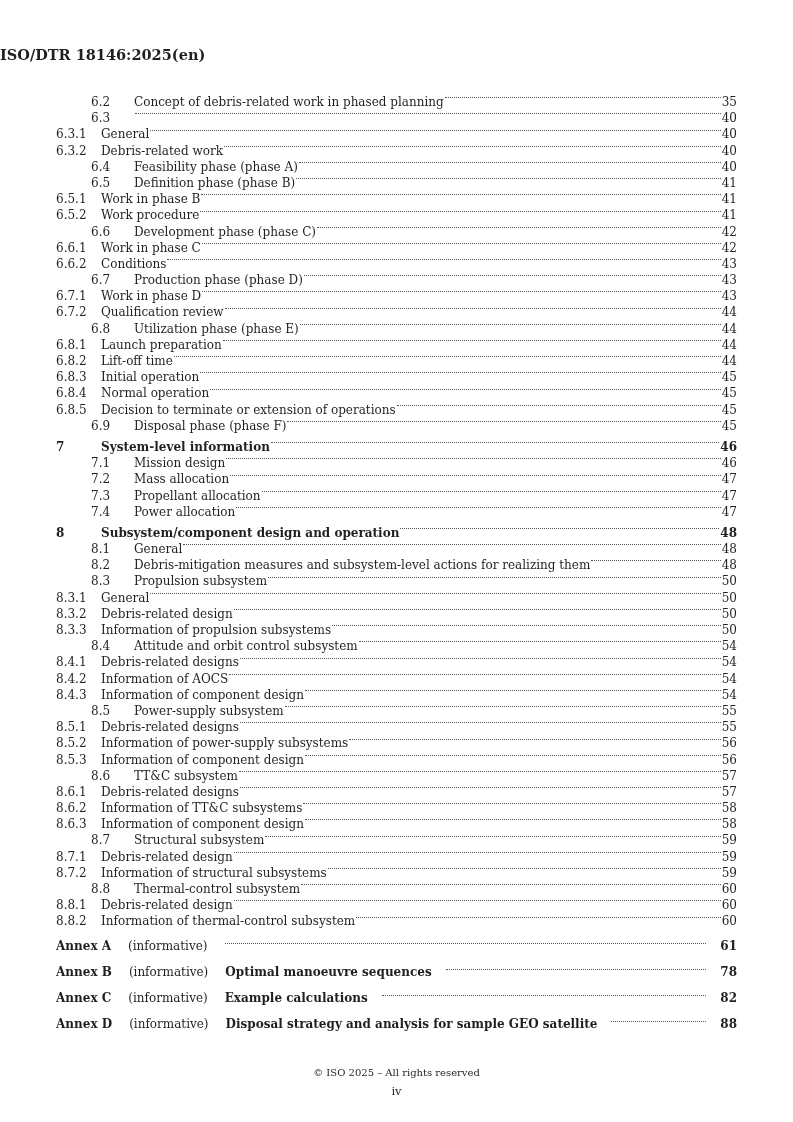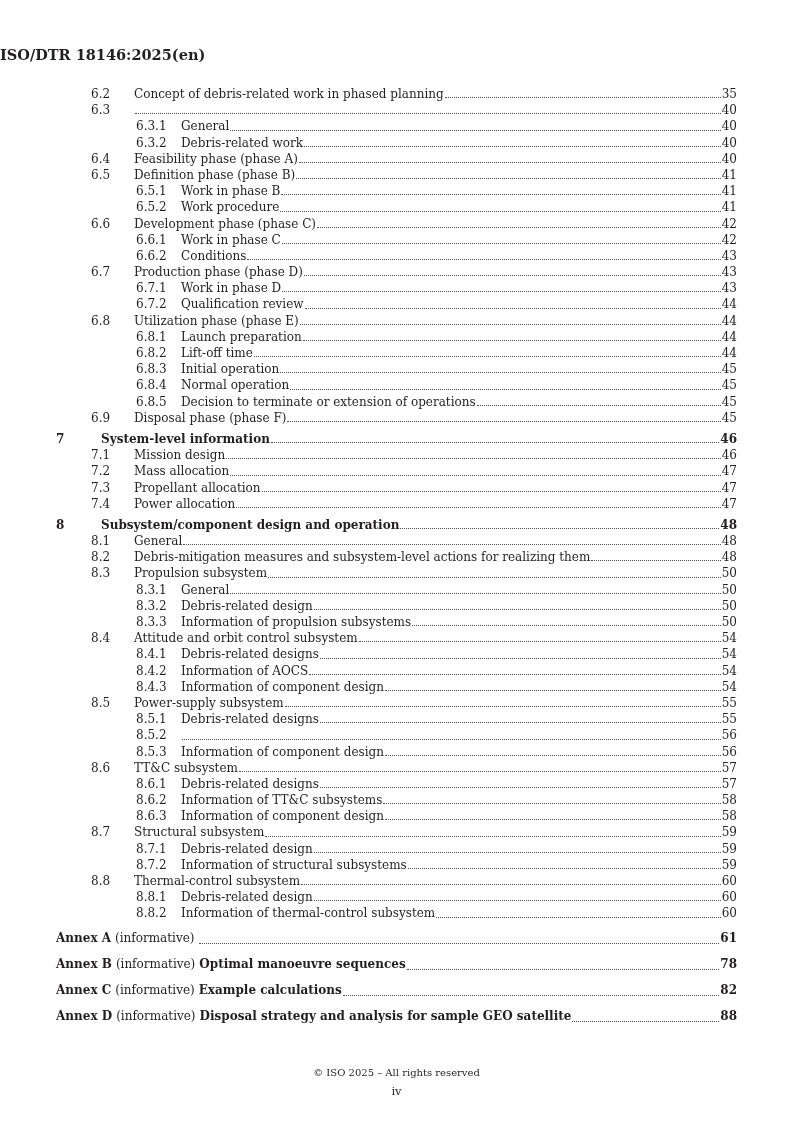--- a/index.html
+++ b/index.html
@@ -17,26 +17,26 @@
   .row {
     position: relative; height: 16.2px; font-size: 12px; line-height: 16.2px;
     display: flex; align-items: baseline; white-space: nowrap;
   }
   .row .num { flex: none; }
   .row .title { flex: none; }
   .row .dots {
     flex: 1 1 auto; margin: 0 1px; border-bottom: 1px dotted #555;
     height: 0; align-self: flex-end; margin-bottom: 4px;
   }
-  .row .page { flex: none; text-align: right; }
+  .row .page { flex: none; text-align: right; margin-top: 8px; }
   .lvl2 .num { width: 43px; margin-left: 35px; }
-  .lvl3 .num { width: 45px; margin-left: 80px; }
+  .lvl3 .num { width: 45px; }
   .lvl1 { font-weight: bold; margin-top: 5px; }
   .lvl1 .num { width: 45px; }
-  .annex { font-weight: bold; margin-top: 6px; height: 20px; line-height: 20px; }
+  .annex { font-weight: bold; margin-top: 6px; height: 20px; line-height: 20px; gap: 13px; }
   .annex .informative { font-weight: normal; margin: 0 4px; }
   .footer {
     position: absolute; top: 1067px; left: 0; width: 793px; text-align: center;
     font-size: 10px;
   }
   .pageno {
     position: absolute; top: 1084px; left: 0; width: 793px; text-align: center;
     font-size: 11.5px;
   }
 </style>
@@ -274,20 +274,21 @@
       <span class="page">55</span>
     </div>
     <div class="row lvl3">
       <span class="num">8.5.1</span>
       <span class="title">Debris-related designs</span>
       <span class="dots"></span>
       <span class="page">55</span>
     </div>
     <div class="row lvl3">
       <span class="num">8.5.2</span>
+      <span class="title">Information of power-supply subsystems</span>
       <span class="dots"></span>
       <span class="page">56</span>
     </div>
     <div class="row lvl3">
       <span class="num">8.5.3</span>
       <span class="title">Information of component design</span>
       <span class="dots"></span>
       <span class="page">56</span>
     </div>
     <div class="row lvl2">

